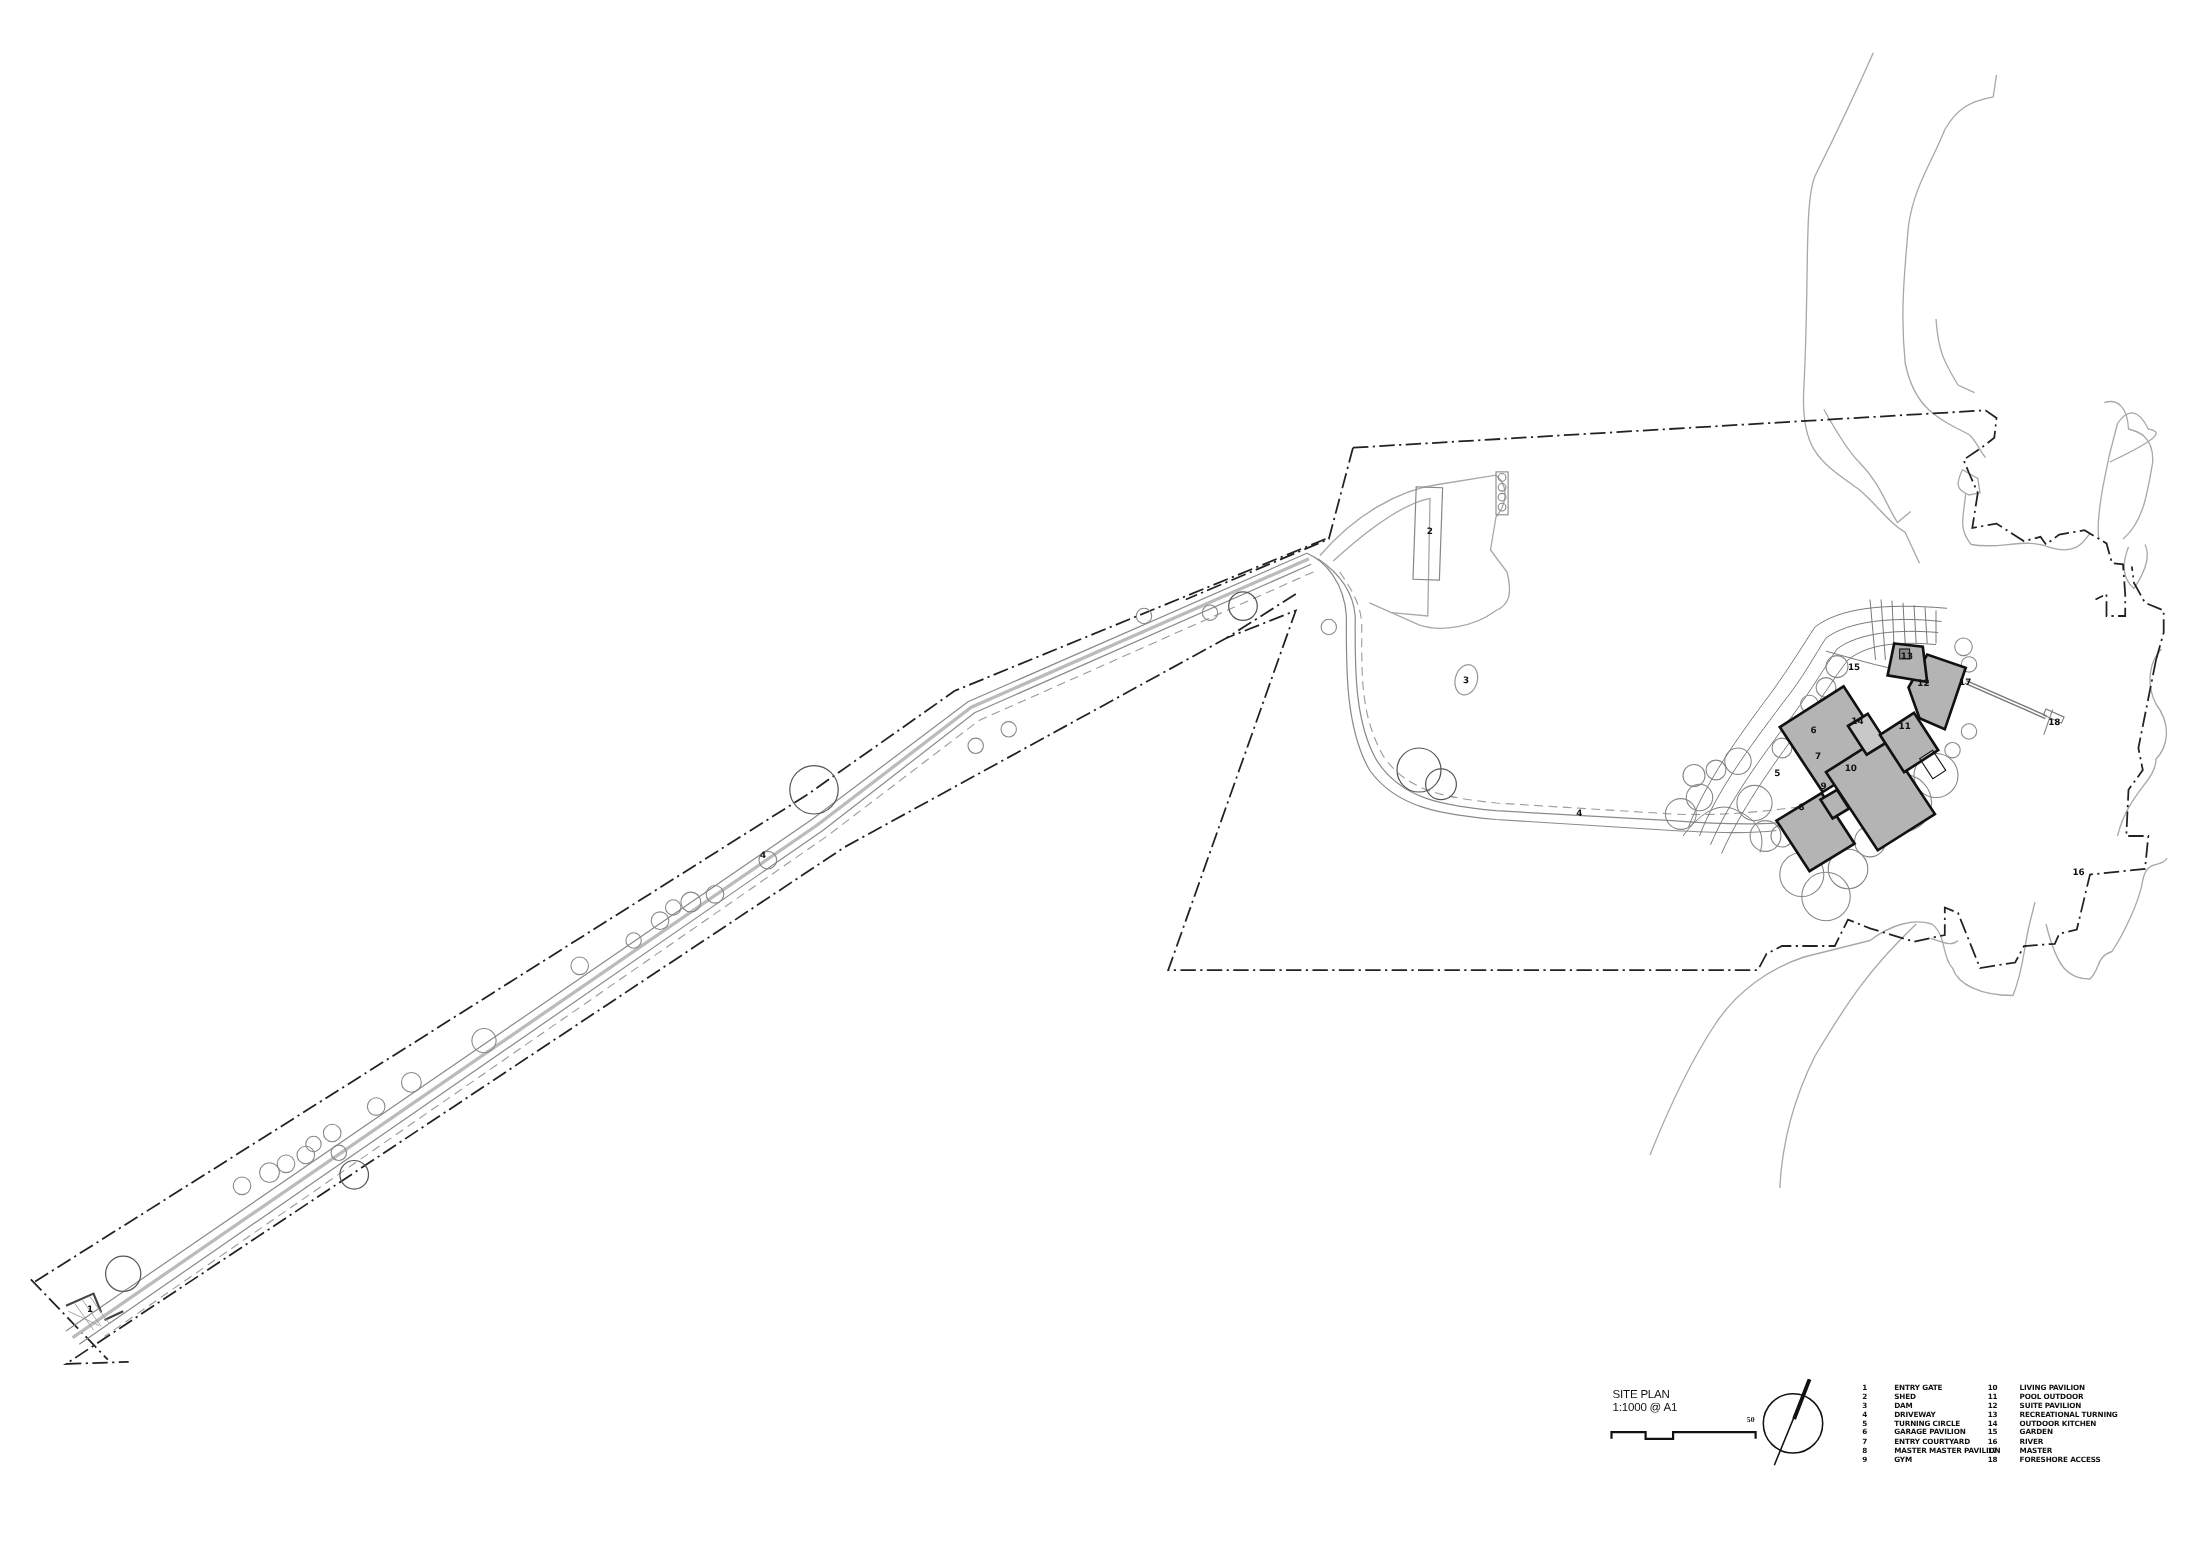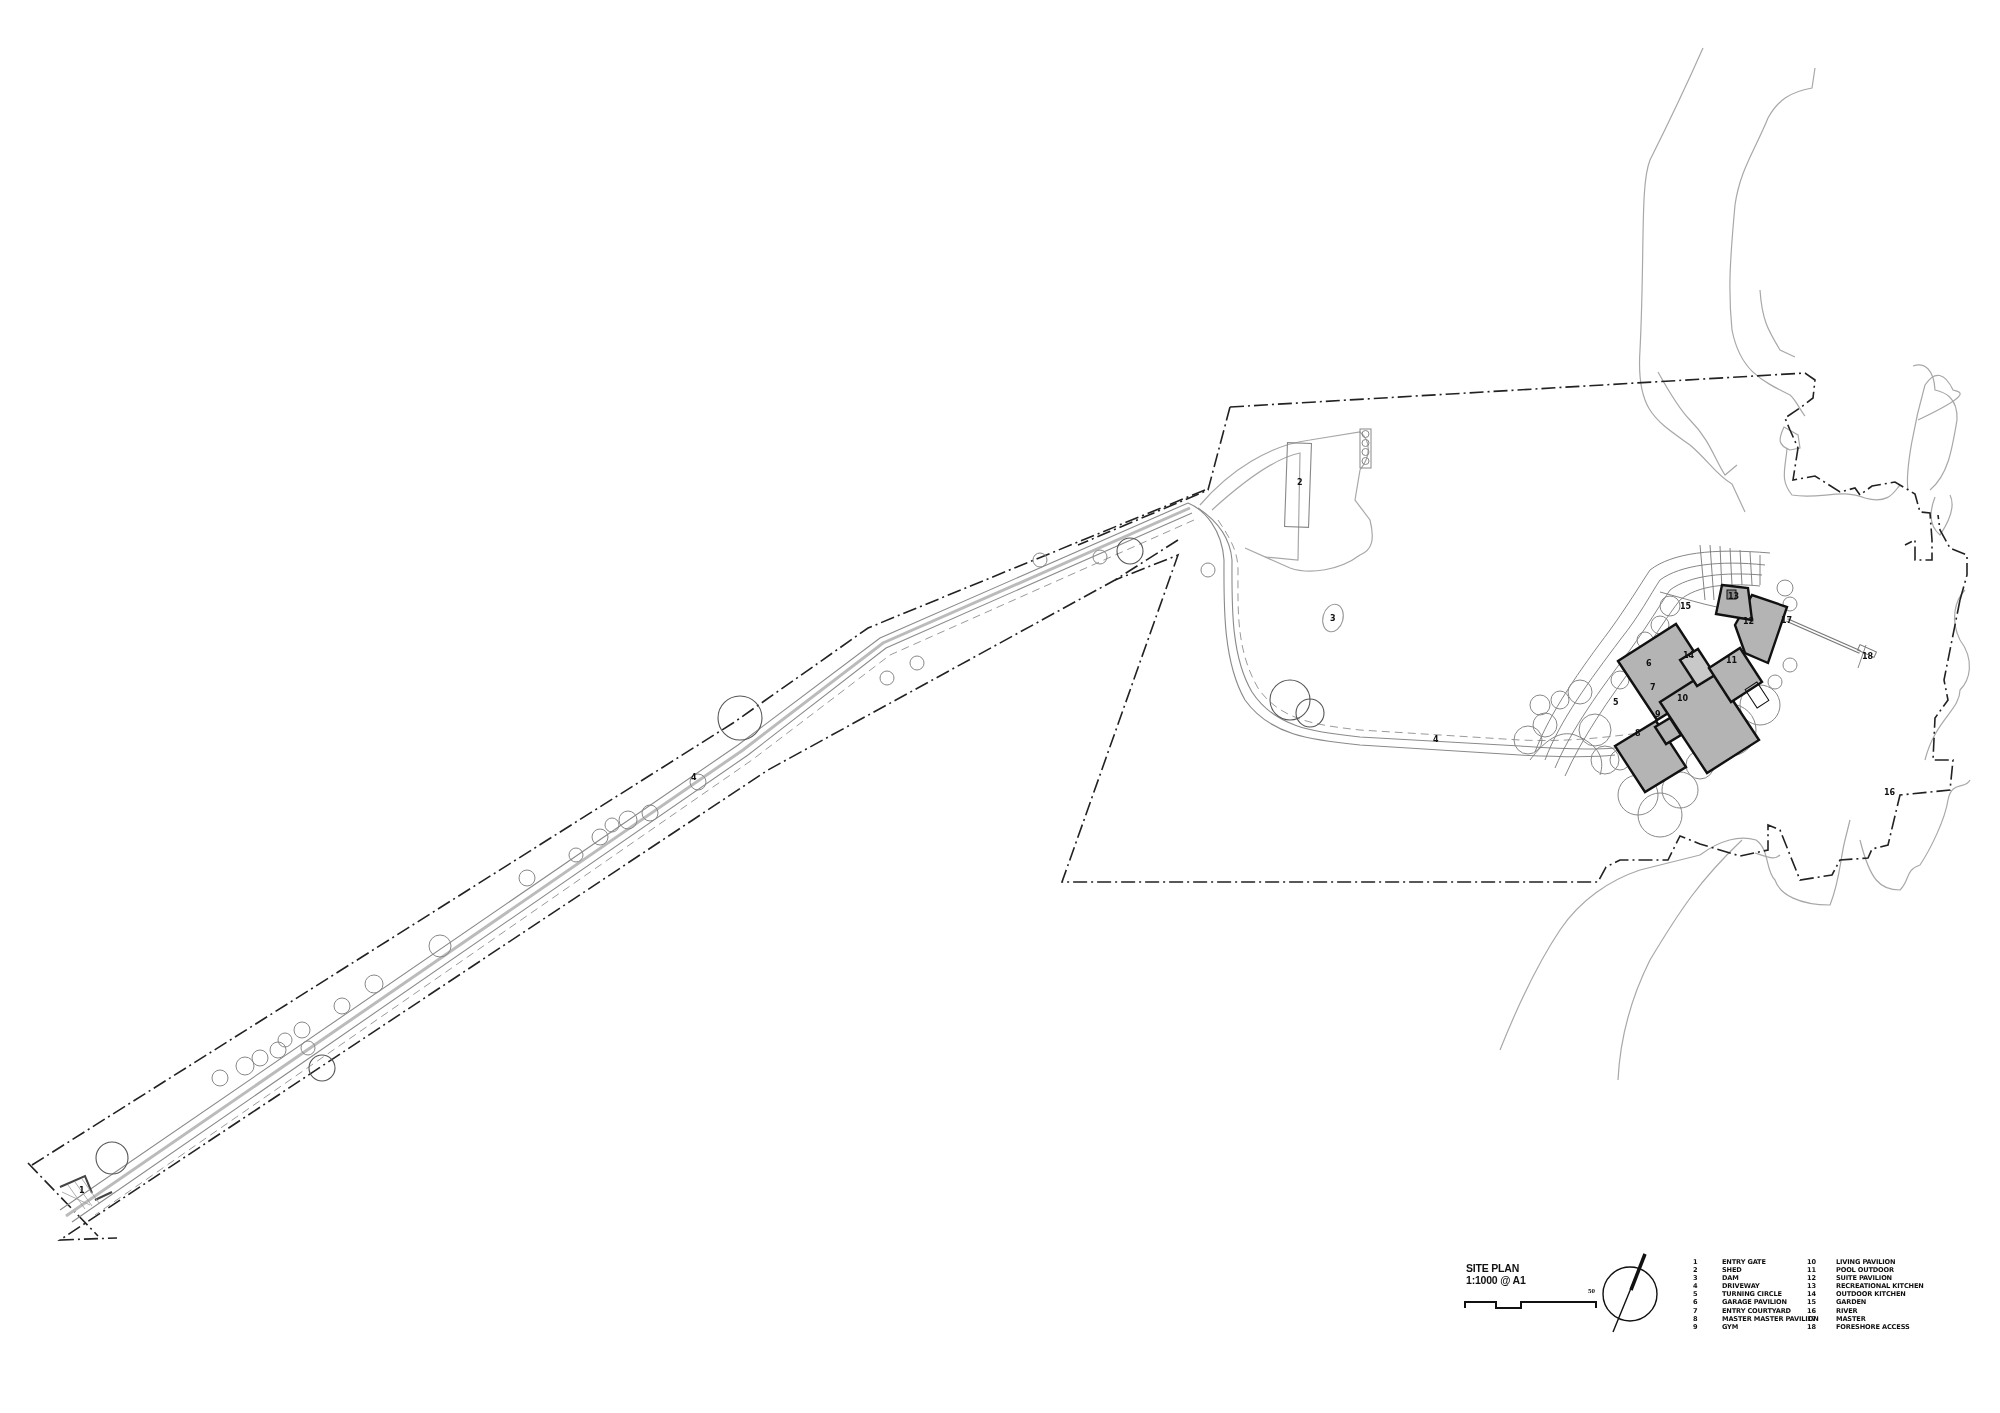--- a/index.html
+++ b/index.html
@@ -12,21 +12,21 @@
   .road-dash { fill: none; stroke: #9a9a9a; stroke-width: 1; stroke-dasharray: 8 5; }
   .road-center { fill: none; stroke: #bbbbbb; stroke-width: 3; }
   .tree { fill: none; stroke: #555; stroke-width: 1.1; }
   .tree-light { fill: none; stroke: #888; stroke-width: 1; }
   .bldg { fill: #b4b4b4; stroke: #111; stroke-width: 2.4; }
   .bldg-inner { fill: none; stroke: #111; stroke-width: 1; }
   .garden { fill: none; stroke: #777; stroke-width: 0.9; }
   .hatch { stroke: #999; stroke-width: 0.8; }
   .lbl { font-family: "DejaVu Sans", sans-serif; font-weight: bold; font-size: 8px; fill: #111; }
   .title-block { position: absolute; left: 1466px; top: 1262px; }
-  .title-block .t1 { font-weight: bold; font-size: 10.5px; line-height: 12px; letter-spacing: -0.2px; }
+  .title-block .t1 { font-weight: normal; font-size: 10.5px; line-height: 12px; letter-spacing: -0.2px; }
   .scale-bar { position: absolute; left: 1458px; top: 1290px; }
   .north { position: absolute; left: 1590px; top: 1252px; }
   .legend { position: absolute; left: 1693px; top: 1258px; font-family: "DejaVu Sans", sans-serif;
             font-weight: bold; font-size: 6.6px; line-height: 8.1px; letter-spacing: -0.15px; }
   .legend .col { position: absolute; top: 0; }
   .legend .row { display: flex; white-space: nowrap; }
   .legend .num { width: 29px; }
 </style>
 </head>
 <body>
@@ -287,21 +287,21 @@
     <div class="row">
         <span class="num">11</span>
         <span>POOL OUTDOOR</span>
       </div>
     <div class="row">
         <span class="num">12</span>
         <span>SUITE PAVILION</span>
       </div>
     <div class="row">
         <span class="num">13</span>
-        <span>RECREATIONAL KITCHEN</span>
+        <span>RECREATIONAL TURNING</span>
       </div>
     <div class="row">
         <span class="num">14</span>
         <span>OUTDOOR KITCHEN</span>
       </div>
     <div class="row">
         <span class="num">15</span>
         <span>GARDEN</span>
       </div>
     <div class="row">

